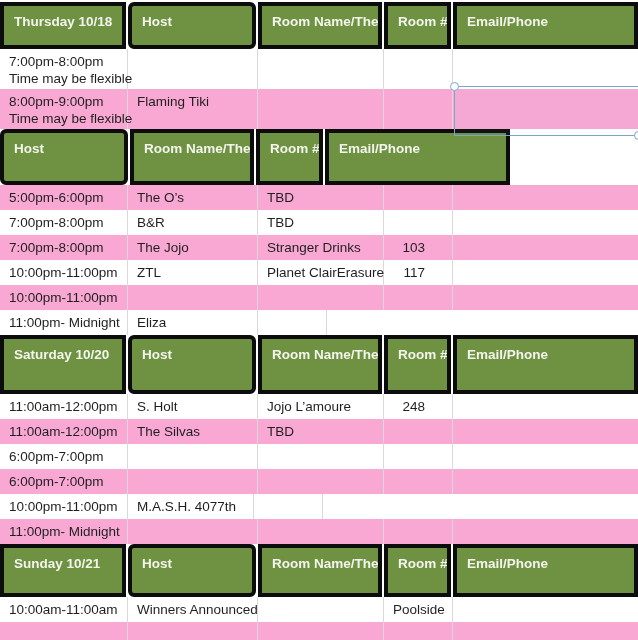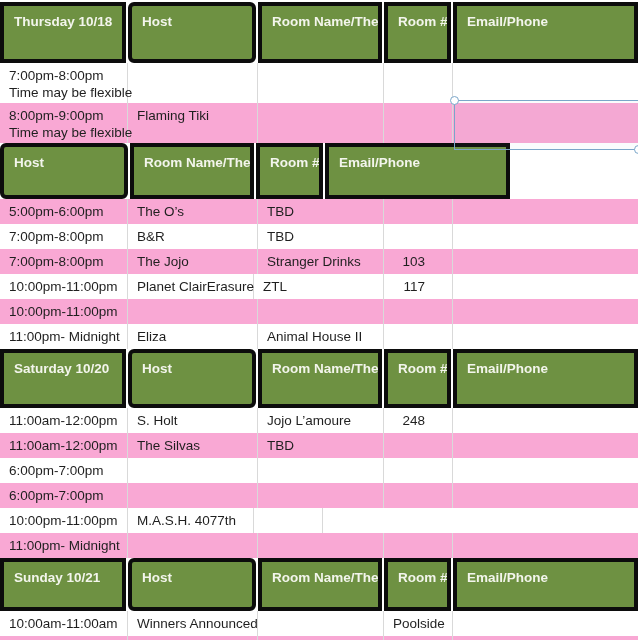--- a/index.html
+++ b/index.html
@@ -22,21 +22,21 @@
     color:#f3f5ec;
     font-weight:bold;
     font-size:13.5px;
     padding:8px 0 0 10px;
     margin-right:2px;
     overflow:hidden;
     white-space:nowrap;
   }
   .header-row .hcell:last-child{margin-right:0;}
   .hw0{width:126px;} .hw1{width:128px;border-radius:6px;} .hw2{width:124px;} .hw3{width:67px;} .hw4{width:185px;}
-  .s0 .hcell{height:61px;}
+  .s0 .hcell{height:47px;}
   .s1 .hcell{height:56px;}
   .s2 .hcell{height:59px;}
   .s3 .hcell{height:53px;}
 
   
   .row{display:flex;width:638px;background:#ffffff;}
   .row.shaded{background:#f9a8d4;}
   .row .cell{
     box-sizing:border-box;
     border-right:1px solid #d9d9d9;
@@ -127,36 +127,35 @@
       </div>
       <div class="row shaded">
         <div class="cell cw0"><span>7:00pm-8:00pm</span><span class="note"></span></div>
         <div class="cell cw1">The Jojo</div>
         <div class="cell cw2">Stranger Drinks</div>
         <div class="cell cw3 num">103</div>
         <div class="cell cw4"></div>
       </div>
       <div class="row">
         <div class="cell cw0"><span>10:00pm-11:00pm</span><span class="note"></span></div>
+        <div class="cell cw1">ZTL</div>
         <div class="cell cw2">Planet ClairErasure</div>
-        <div class="cell cw1">ZTL</div>
         <div class="cell cw3 num">117</div>
         <div class="cell cw4"></div>
       </div>
       <div class="row shaded">
         <div class="cell cw0"><span>10:00pm-11:00pm</span><span class="note"></span></div>
         <div class="cell cw1"></div>
         <div class="cell cw2"></div>
         <div class="cell cw3"></div>
         <div class="cell cw4"></div>
       </div>
       <div class="row">
         <div class="cell cw0"><span>11:00pm- Midnight</span><span class="note"></span></div>
         <div class="cell cw1">Eliza</div>
-        <div class="cell cw2">Animal House II</div>
         <div class="cell cw3"></div>
         <div class="cell cw4"></div>
       </div>
       <div class="header-row s2">
         <div class="hcell hw0">Saturday 10/20</div>
         <div class="hcell hw1">Host</div>
         <div class="hcell hw2">Room Name/Theme</div>
         <div class="hcell hw3">Room #</div>
         <div class="hcell hw4">Email/Phone</div>
       </div>

